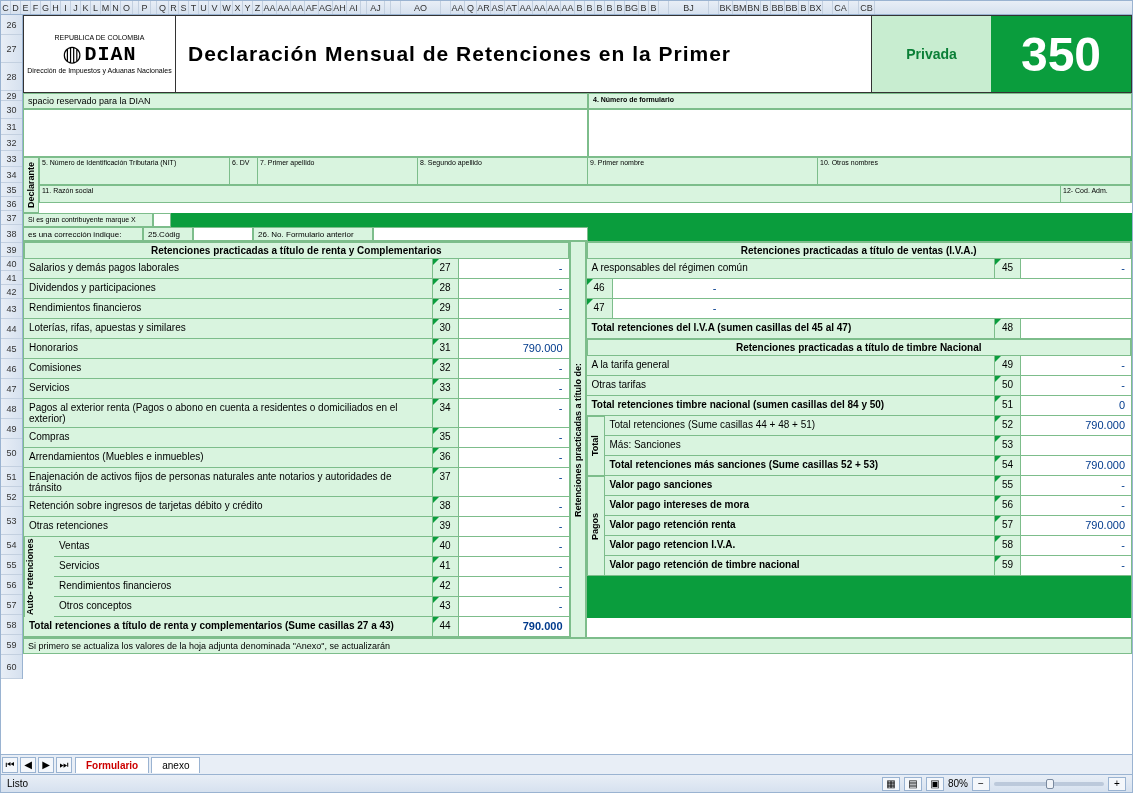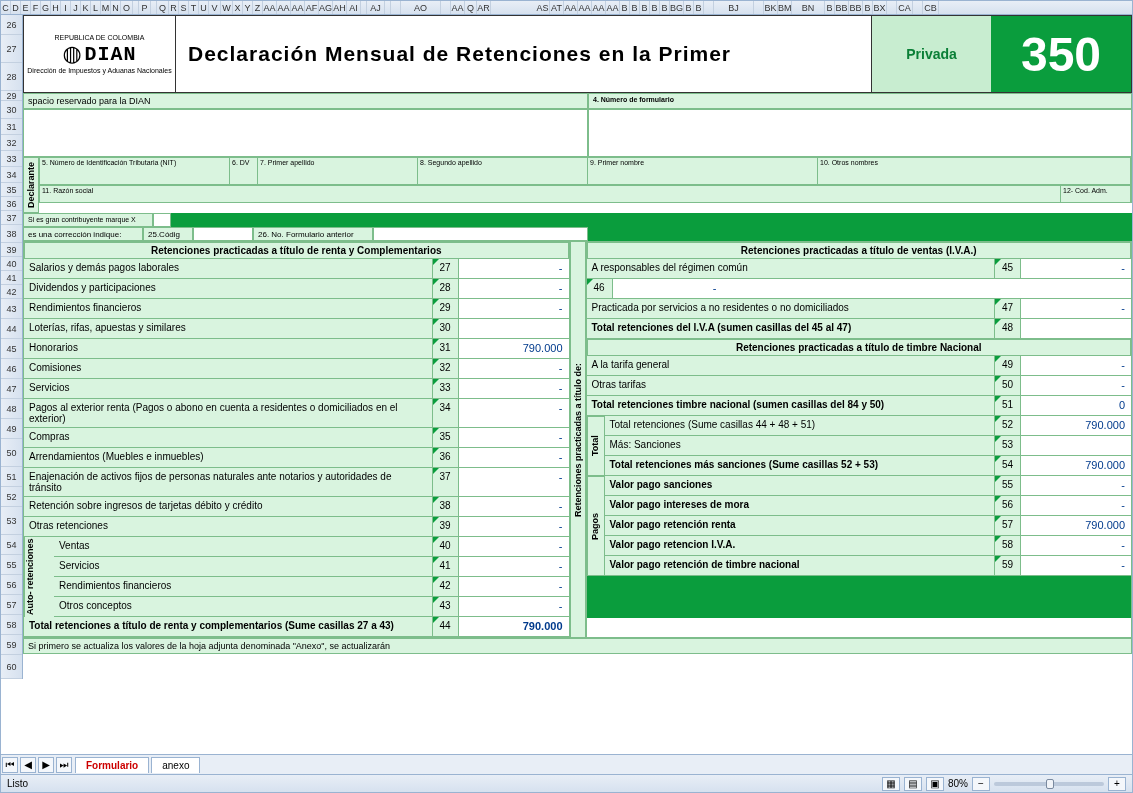--- a/index.html
+++ b/index.html
@@ -86,40 +86,40 @@
       <div style="width: 14px;">AI</div>
       <div style="width: 6px;"> </div>
       <div style="width: 18px;">AJ</div>
       <div style="width: 6px;"> </div>
       <div style="width: 10px;"></div>
       <div style="width: 40px;">AO</div>
       <div style="width: 10px;"></div>
       <div style="width: 14px;">AA</div>
       <div style="width: 12px;">Q</div>
       <div style="width: 14px;">AR</div>
-      <div style="width: 14px; margin-left: 45px;">AS</div>
+      <div style="width: 14px;">AS</div>
       <div style="width: 14px;">AT</div>
       <div style="width: 14px;">AA</div>
       <div style="width: 14px;">AA</div>
       <div style="width: 14px;">AA</div>
       <div style="width: 14px;">AA</div>
       <div style="width: 10px;">B</div>
       <div style="width: 10px;">B</div>
       <div style="width: 10px;">B</div>
       <div style="width: 10px;">B</div>
       <div style="width: 10px;">B</div>
       <div style="width: 14px;">BG</div>
       <div style="width: 10px;">B</div>
       <div style="width: 10px;">B</div>
       <div style="width: 10px;"></div>
       <div style="width: 40px;">BJ</div>
       <div style="width: 10px;"></div>
       <div style="width: 14px;">BK</div>
       <div style="width: 14px;">BM</div>
-      <div style="width: 33px;">BN</div>
+      <div style="width: 14px;">BN</div>
       <div style="width: 10px;">B</div>
       <div style="width: 14px;">BB</div>
       <div style="width: 14px;">BB</div>
       <div style="width: 10px;">B</div>
       <div style="width: 14px;">BX</div>
       <div style="width: 10px;"></div>
       <div style="width: 16px;">CA</div>
       <div style="width: 10px;"></div>
       <div style="width: 16px;">CB</div>
     </div>
@@ -330,21 +330,20 @@
             <div class="line">
               <div class="lbl">A responsables del régimen común</div>
               <div class="box">45</div>
               <div class="val">-</div>
             </div>
             <div class="line">
               <div class="box">46</div>
               <div class="val">-</div>
             </div>
             <div class="line">
-              <div class="lbl">Practicada por servicios a no residentes o no domiciliados</div>
               <div class="box">47</div>
               <div class="val">-</div>
             </div>
             <div class="line bold">
               <div class="lbl">Total retenciones del I.V.A (sumen casillas del 45 al 47)</div>
               <div class="box">48</div>
               <div class="val"></div>
             </div>
           </div>
         <div class="section-head">Retenciones practicadas a título de timbre Nacional</div>

